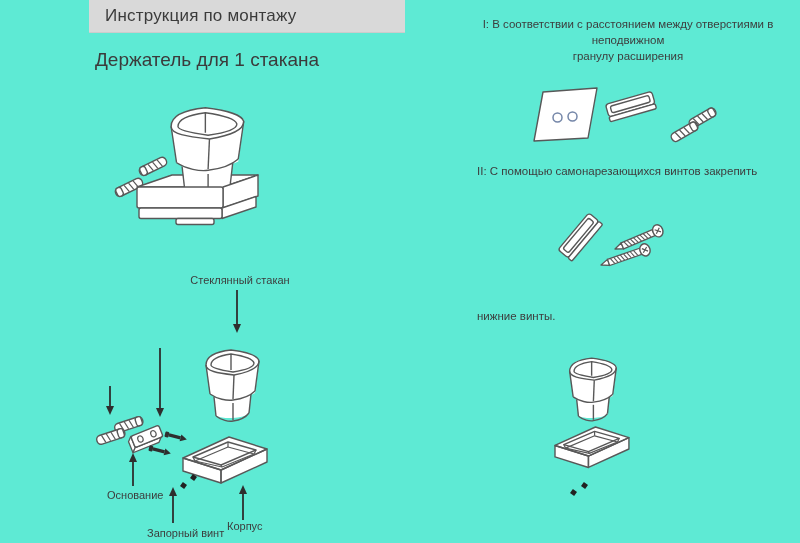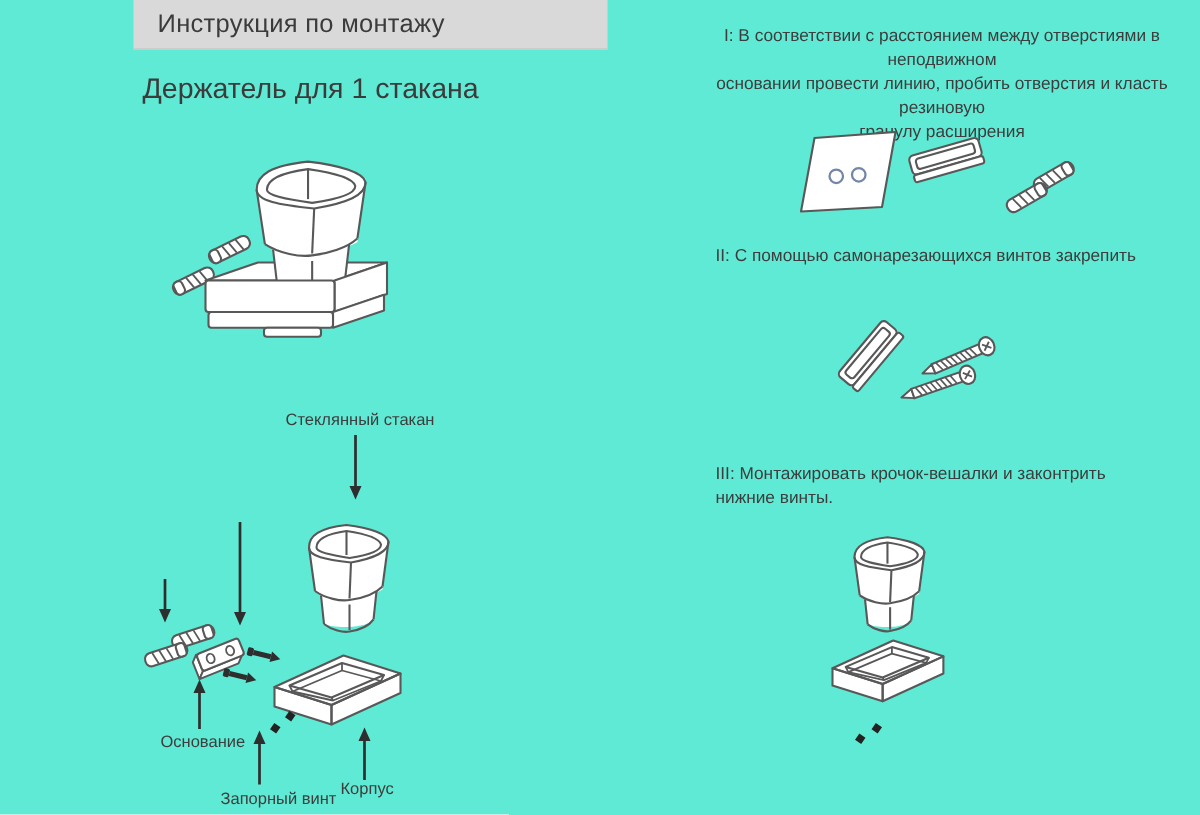--- a/index.html
+++ b/index.html
@@ -145,21 +145,20 @@
     <rect x="176" y="207" width="5" height="5" transform="rotate(35 178.5 209.5)" fill="#222222"></rect>
   </svg>
 
   <div class="abs dlabel centered" style="left:180px;top:273px;width:120px">Стеклянный стакан</div>
   <div class="abs dlabel" style="left:107px;top:488px">Основание</div>
   <div class="abs dlabel" style="left:147px;top:526px">Запорный винт</div>
   <div class="abs dlabel" style="left:227px;top:519px">Корпус</div>
 
   <div class="abs step-text centered" style="left:458px;top:16px;width:340px">
     <div>I: В соответствии с расстоянием между отверстиями в неподвижном</div>
-    <div>основании провести линию, пробить отверстия и класть резиновую</div>
     <div>гранулу расширения</div>
   </div>
   <svg class="abs" style="left:505px;top:83px" width="245" height="78" viewBox="0 0 245 78">
     <path d="M38,9 L92,5 L83,55 L29,58 Z" fill="#ffffff" stroke="#585858" stroke-width="1.4" stroke-linejoin="round"></path>
     <circle cx="52.5" cy="34.5" r="4.5" fill="#ffffff" stroke="#7486a8" stroke-width="1.5"></circle>
     <circle cx="67.5" cy="33.5" r="4.5" fill="#ffffff" stroke="#7486a8" stroke-width="1.5"></circle>
     <use href="#bracket" transform="translate(104,34) rotate(-16)"></use>
     <use href="#anchor" transform="translate(185,42) rotate(-30)"></use>
     <use href="#anchor" transform="translate(167,56) rotate(-30)"></use>
   </svg>
@@ -167,21 +166,20 @@
   <div class="abs step-text" style="left:477px;top:163px;width:310px">
     <div>II: С помощью самонарезающихся винтов закрепить</div>
   </div>
   <svg class="abs" style="left:545px;top:203px" width="205" height="100" viewBox="0 0 205 100">
     <use href="#bracket" transform="translate(23,55) rotate(-50)"></use>
     <use href="#screw-long" transform="translate(70,46) rotate(-23)"></use>
     <use href="#screw-long" transform="translate(56,62) rotate(-19)"></use>
   </svg>
 
   <div class="abs step-text" style="left:477px;top:308px;width:310px">
-    <div>III: Монтажировать крочок-вешалки и законтрить</div>
     <div>нижние винты.</div>
   </div>
   <svg class="abs" style="left:545px;top:345px" width="130" height="165" viewBox="0 0 130 165">
     <use href="#cup" transform="translate(22,7) scale(0.88)"></use>
     <use href="#body3d" transform="translate(10,82) scale(0.88)"></use>
     <rect x="26" y="145" width="5" height="5" transform="rotate(35 28.5 147.5)" fill="#222222"></rect>
     <rect x="37" y="138" width="5" height="5" transform="rotate(35 39.5 140.5)" fill="#222222"></rect>
   </svg>
 
 </div>

